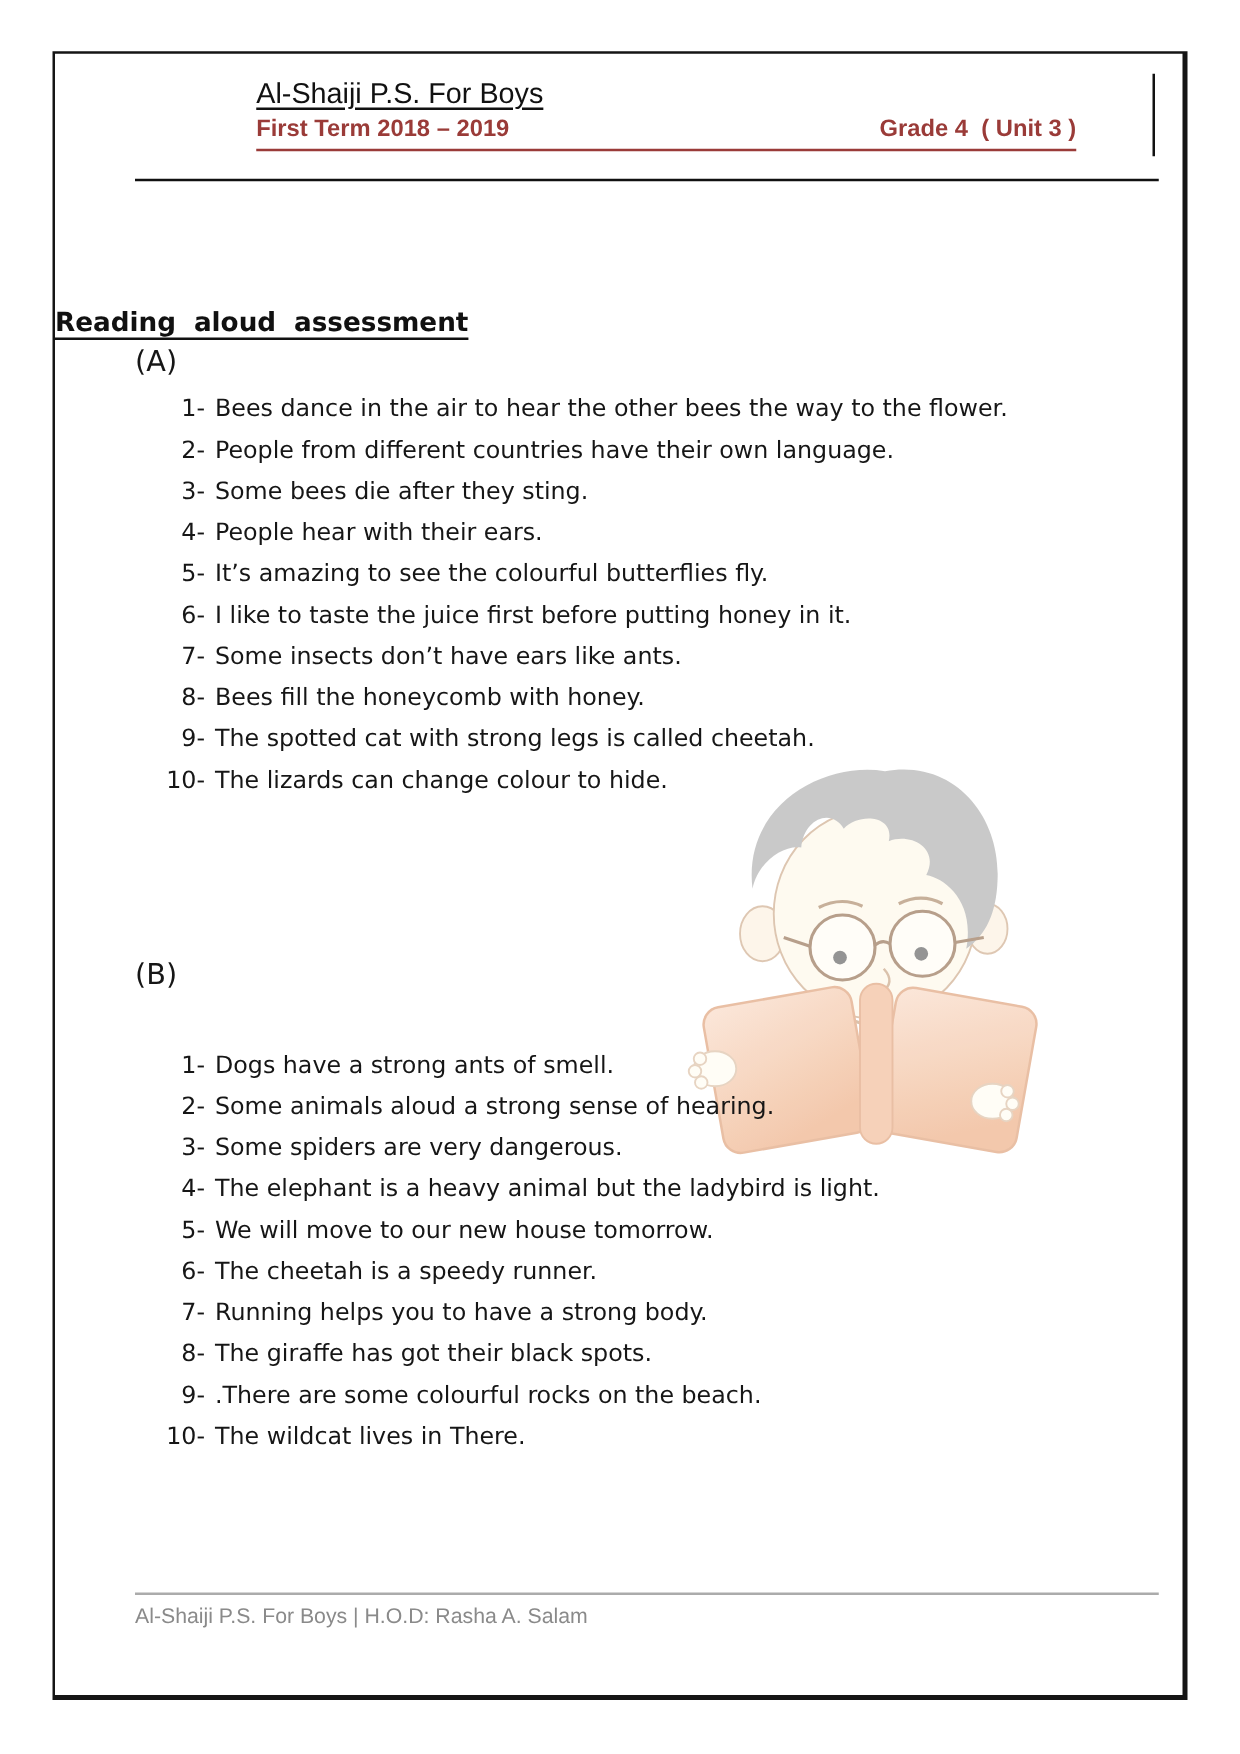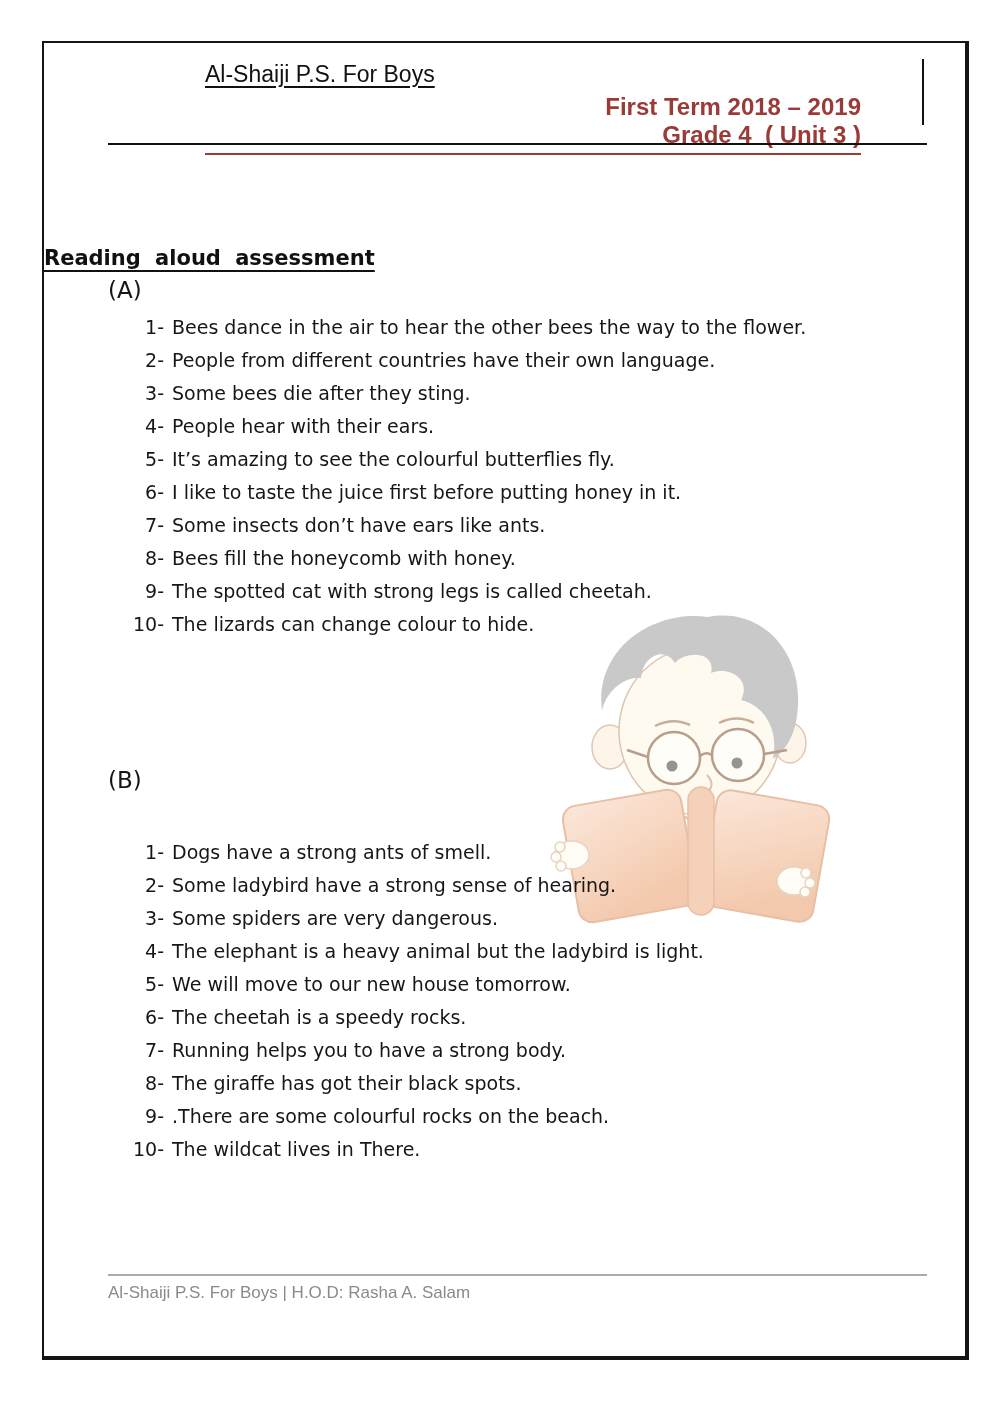--- a/index.html
+++ b/index.html
@@ -2,33 +2,33 @@
 <html><head>
 <meta charset="utf-8">
 <style>
   html,body{margin:0;padding:0;}
   body{
     width:992px;height:1403px;background:#ffffff;position:relative;
     font-family:"Liberation Sans",sans-serif;color:#1a1a1a;overflow:hidden;
   }
   .page{
     position:absolute;left:42px;top:41px;width:902px;height:1313px;
-    background:#fff;border:2px solid #151515;border-right-width:4px;border-bottom-width:4px;padding-left:19px;
+    background:#fff;border:2px solid #151515;border-right-width:4px;border-bottom-width:4px;
   }
   
   .school-name{
     position:absolute;left:161px;top:17px;font-size:23px;line-height:28px;
     text-decoration:underline;text-underline-offset:4px;color:#111;
     font-family:"Liberation Sans",sans-serif;
   }
   .term-row{
     position:absolute;left:161px;top:50px;width:656px;
     display:flex;justify-content:space-between;align-items:flex-end;
     padding-bottom:4px;border-bottom:2px solid #9a3b38;
-    font-weight:bold;font-size:24px;color:#9a3b38;white-space:pre;flex-direction:column;
+    font-weight:bold;font-size:19px;color:#9a3b38;white-space:pre;
   }
   .header-vline{position:absolute;left:878px;top:16px;width:2px;height:66px;background:#111;}
   .header-hline{position:absolute;left:64px;top:100px;width:819px;height:2px;background:#111;}
   
   .doc-title{
     position:absolute;left:0;top:203px;width:100%;text-align:left;
     font-family:"DejaVu Sans",sans-serif;font-weight:bold;font-size:21px;
     text-decoration:underline;text-underline-offset:5px;word-spacing:7px;color:#111;
   }
   
@@ -170,37 +170,37 @@
   </svg>
 
   <div class="section-label label-b">(B)</div>
   <div class="list list-b">
       <div class="row">
         <span class="num">1-</span>
         <span class="txt">Dogs have a strong ants of smell.</span>
       </div>
       <div class="row">
         <span class="num">2-</span>
-        <span class="txt">Some ladybird have a strong sense of hearing.</span>
+        <span class="txt">Some animals aloud a strong sense of hearing.</span>
       </div>
       <div class="row">
         <span class="num">3-</span>
         <span class="txt">Some spiders are very dangerous.</span>
       </div>
       <div class="row">
         <span class="num">4-</span>
         <span class="txt">The elephant is a heavy animal but the ladybird is light.</span>
       </div>
       <div class="row">
         <span class="num">5-</span>
         <span class="txt">We will move to our new house tomorrow.</span>
       </div>
       <div class="row">
         <span class="num">6-</span>
-        <span class="txt">The cheetah is a speedy rocks.</span>
+        <span class="txt">The cheetah is a speedy runner.</span>
       </div>
       <div class="row">
         <span class="num">7-</span>
         <span class="txt">Running helps you to have a strong body.</span>
       </div>
       <div class="row">
         <span class="num">8-</span>
         <span class="txt">The giraffe has got their black spots.</span>
       </div>
       <div class="row">

